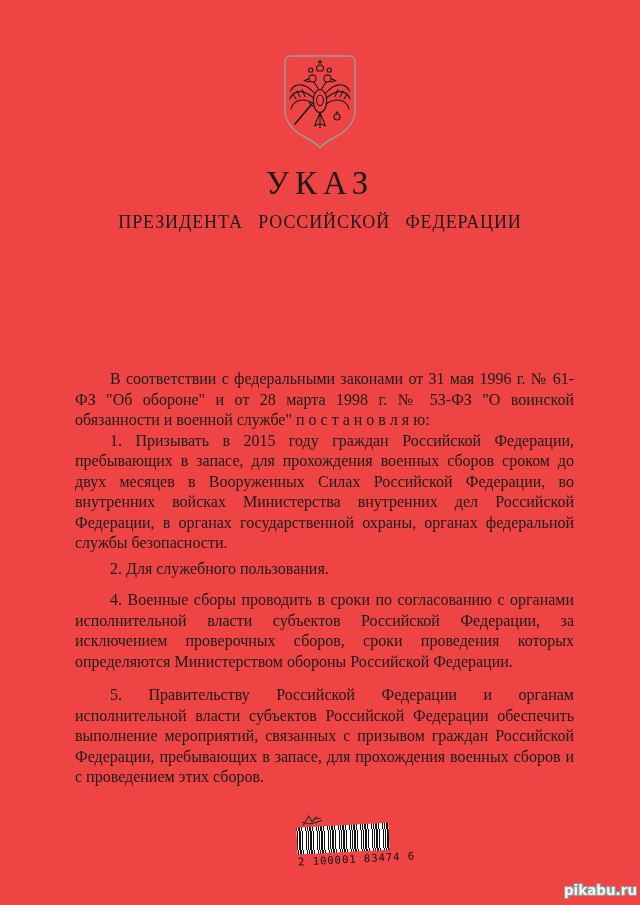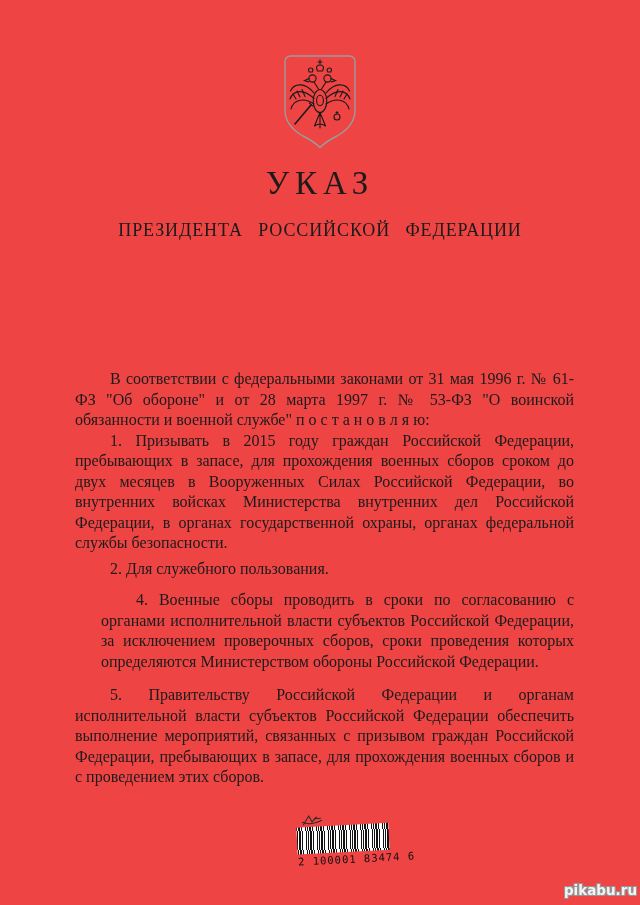--- a/index.html
+++ b/index.html
@@ -20,21 +20,21 @@
   .doc-type{
     position:absolute;
     top:165px;left:0;right:0;
     text-align:center;
     font-size:33px;
     letter-spacing:0.18em;
     font-weight:400;
   }
   .issuer{
     position:absolute;
-    top:220px;left:0;right:0;
+    top:212px;left:0;right:0;
     text-align:center;
     font-size:18px;
     letter-spacing:0.05em;
     word-spacing:0.55em;
   }
   .doc-title{
     position:absolute;
     top:303px;left:0;right:0;
     text-align:center;
     font-weight:bold;
@@ -48,21 +48,21 @@
     font-size:16px;
     line-height:20.5px;
     text-align:justify;
   }
   .body-text p{
     margin:0;
     text-indent:35px;
   }
   .body-text p.sp1{margin-top:5px;}
   .body-text p.sp2{margin-top:8px;}
-  .body-text p.sp3{margin-top:11px;margin-left:26px;}
+  .body-text p.sp3{margin-top:11px;}
   .body-text p.sp4{margin-top:13px;}
   .barcode-block{
     position:absolute;
     left:297px;top:814px;
     width:100px;
     transform:rotate(-3deg);
   }
   .barcode-scribble{
     position:absolute;
     left:4px;top:-2px;
@@ -152,21 +152,21 @@
       </g>
     </svg>
   </div>
 
   <div class="doc-type">УКАЗ</div>
 
   <div class="issuer">ПРЕЗИДЕНТА РОССИЙСКОЙ ФЕДЕРАЦИИ</div>
 
 
   <div class="body-text">
-    <p>В соответствии с федеральными законами от 31 мая 1996 г. № 61-ФЗ "Об обороне" и от 28 марта 1997 г. № 53-ФЗ "О воинской обязанности и военной службе" п о с т а н о в л я ю:</p>
+    <p>В соответствии с федеральными законами от 31 мая 1996 г. № 61-ФЗ "Об обороне" и от 28 марта 1998 г. № 53-ФЗ "О воинской обязанности и военной службе" п о с т а н о в л я ю:</p>
     <p>1. Призывать в 2015 году граждан Российской Федерации, пребывающих в запасе, для прохождения военных сборов сроком до двух месяцев в Вооруженных Силах Российской Федерации, во внутренних войсках Министерства внутренних дел Российской Федерации, в органах государственной охраны, органах федеральной службы безопасности.</p>
     <p class="sp1">2. Для служебного пользования.</p>
     <p class="sp3">4. Военные сборы проводить в сроки по согласованию с органами исполнительной власти субъектов Российской Федерации, за исключением проверочных сборов, сроки проведения которых определяются Министерством обороны Российской Федерации.</p>
     <p class="sp4">5. Правительству Российской Федерации и органам исполнительной власти субъектов Российской Федерации обеспечить выполнение мероприятий, связанных с призывом граждан Российской Федерации, пребывающих в запасе, для прохождения военных сборов и с проведением этих сборов.</p>
   </div>
 
   <div class="barcode-block">
     <svg class="barcode-scribble" viewBox="0 0 24 14" xmlns="http://www.w3.org/2000/svg">
       <g fill="none" stroke="#2a2a2a" stroke-width="1">
         <path d="M3 11 L9 2 L12 8 L17 3"></path>

